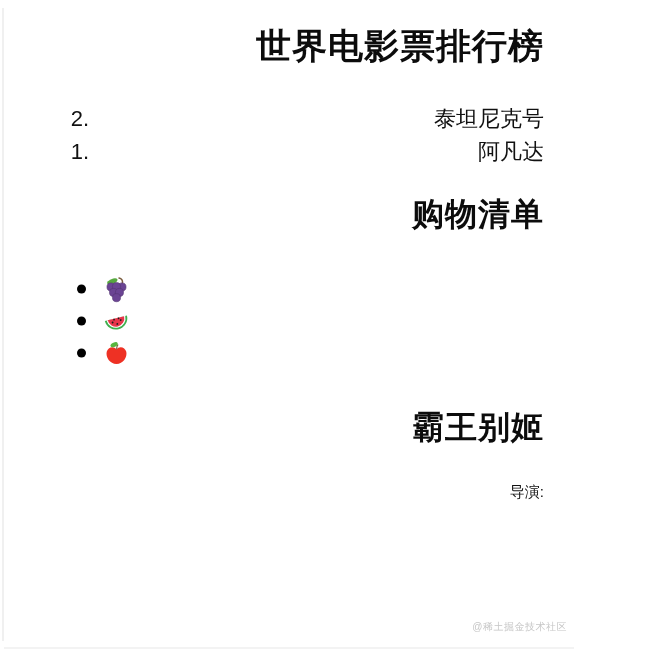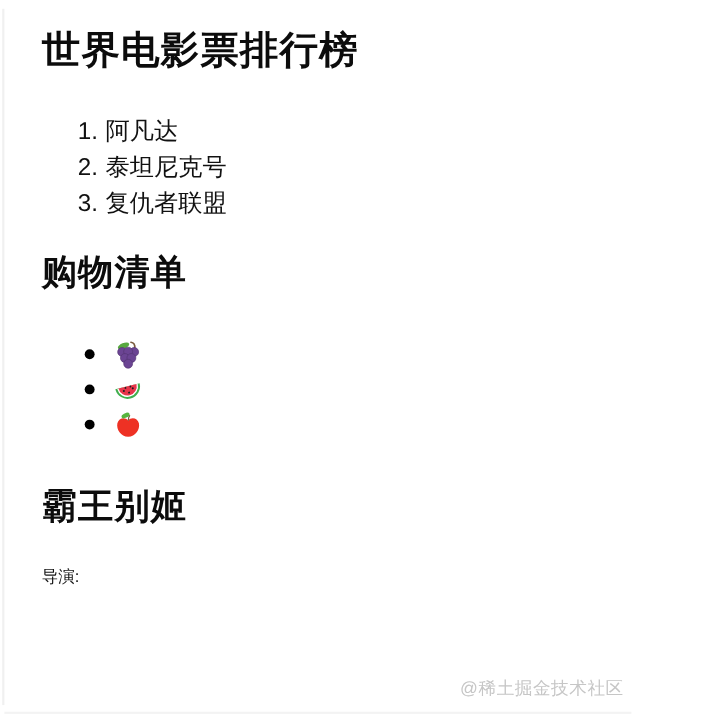--- a/index.html
+++ b/index.html
@@ -5,20 +5,21 @@
   html, body { margin: 0; padding: 0; background: #ffffff; }
   .page {
     position: relative;
     width: 584px;
     height: 651px;
     background: #ffffff;
     overflow: hidden;
     box-sizing: border-box;
     font-family: "Liberation Sans", "DejaVu Sans", sans-serif;
     color: #111111;
+    text-align: right;
   }
   .edge-left {
     position: absolute; left: 2px; top: 8px; bottom: 10px;
     width: 2px; background: #f0f0f0;
   }
   .edge-bottom {
     position: absolute; left: 4px; right: 10px; bottom: 2px;
     height: 2px; background: #f3f3f3;
   }
   .content { padding: 26px 40px 0 38px; }
@@ -68,39 +69,38 @@
   
   dl.credits {
     margin: 30px 0 0; padding: 0;
     font-size: 15px; line-height: 32px;
   }
   dl.credits dt { margin: 0; }
   dl.credits dd { margin: 0 0 0 60px; }
 
   .watermark {
     position: absolute; right: 17px; bottom: 17px;
-    font-size: 16px; line-height: 14px;
+    font-size: 10px; line-height: 14px;
     color: #c6c6c6; letter-spacing: 0.5px;
   }
 </style>
 </head>
 <body>
 
 <div class="page">
   <div class="edge-left"></div>
   <div class="edge-bottom"></div>
 
   <div class="content">
 
     <h1 class="h-main">世界电影票排行榜</h1>
 
     <ol class="movie-list">
+      <li data-marker="2.">泰坦尼克号</li>
       <li data-marker="1.">阿凡达</li>
-      <li data-marker="2.">泰坦尼克号</li>
-      <li data-marker="3.">复仇者联盟</li>
     </ol>
 
     <h2 class="h-sub h-shopping">购物清单</h2>
 
     <ul class="shop-list">
       <li>
 
         <svg class="fruit-svg" width="27" height="27" viewBox="0 0 32 32" aria-label="grapes">
           <path d="M19 2.5 C22 3 23.6 5.2 23 8.8" fill="none" stroke="#7a5c3e" stroke-width="1.8" stroke-linecap="round"></path>
           <ellipse cx="11" cy="6.5" rx="6.5" ry="3" fill="#57a83f" transform="rotate(-22 11 6.5)"></ellipse>

